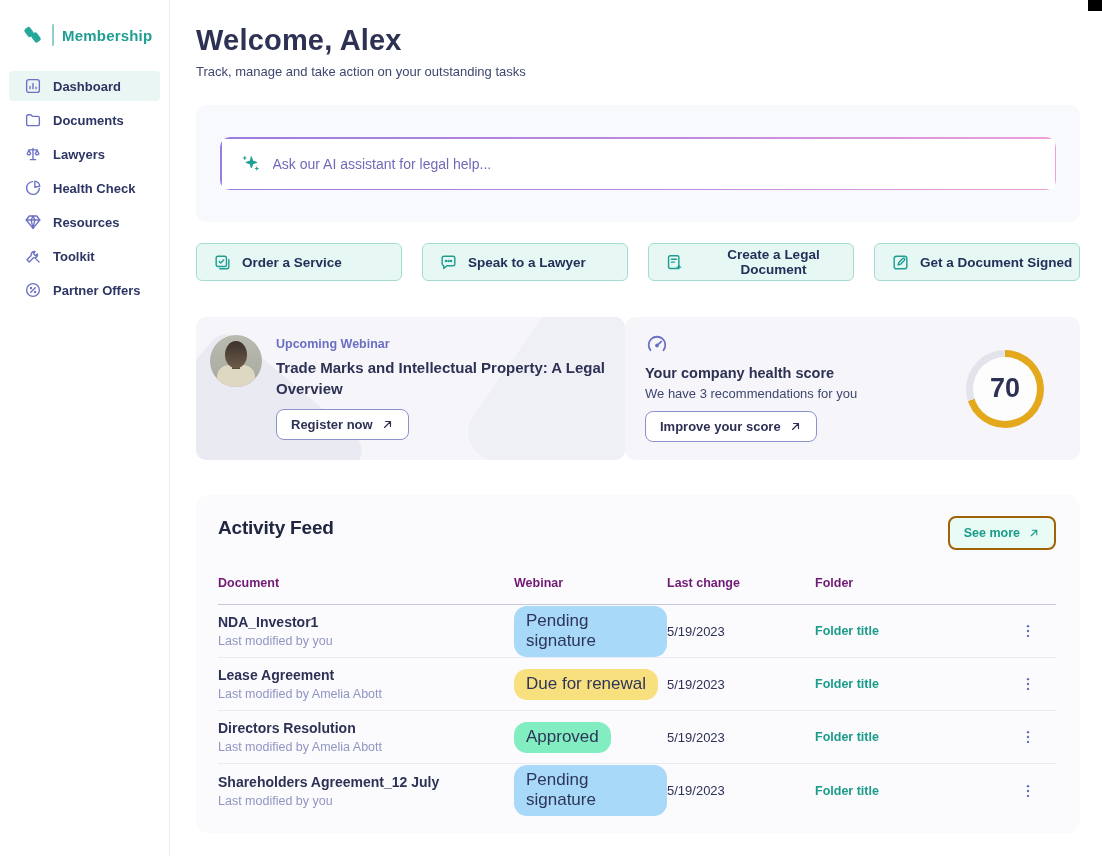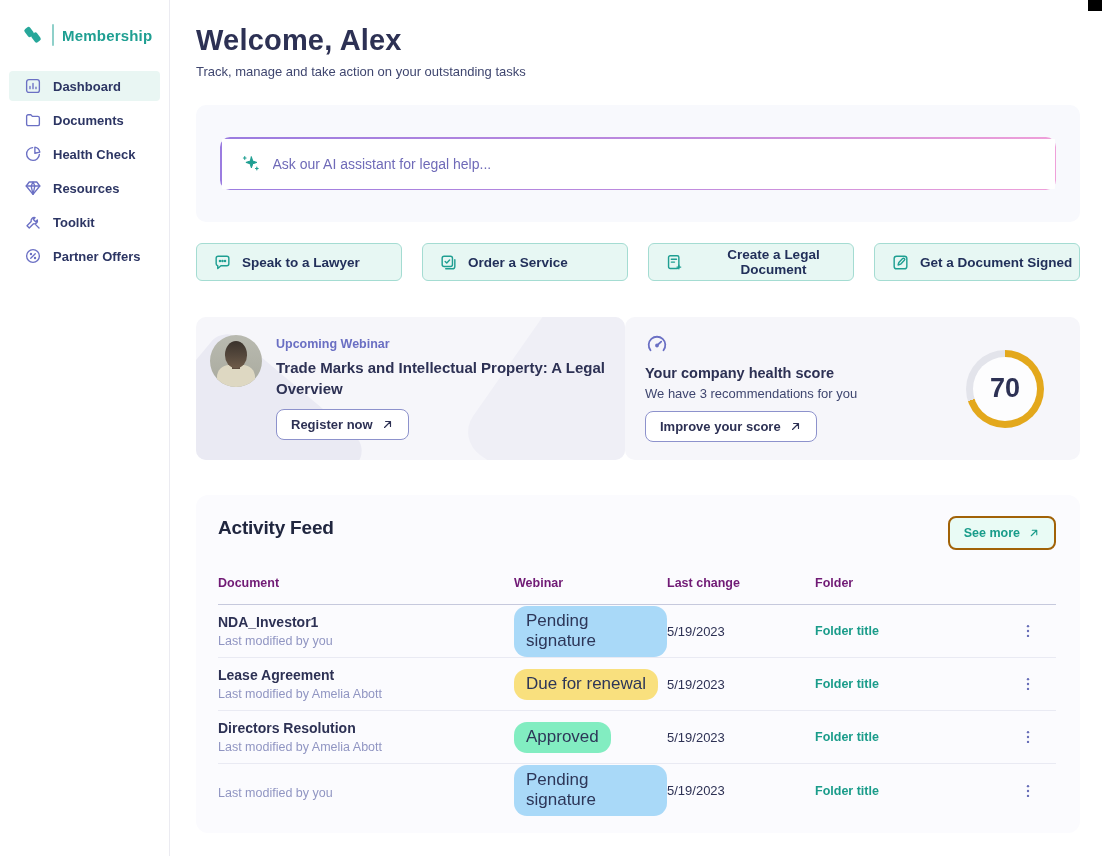--- a/index.html
+++ b/index.html
@@ -140,20 +140,30 @@
         <span class="nav-icon">
           <svg viewBox="0 0 24 24" fill="none" stroke="currentColor" stroke-width="1.8" stroke-linecap="round" stroke-linejoin="round">
             <path d="M3.5 7a2 2 0 0 1 2-2h3.6l2 2.2h7.4a2 2 0 0 1 2 2v8.3a2 2 0 0 1-2 2h-13a2 2 0 0 1-2-2z"></path>
           </svg>
         </span>
         <span class="nav-label">Documents</span>
       </div>
       <div class="nav-item">
         <span class="nav-icon">
           <svg viewBox="0 0 24 24" fill="none" stroke="currentColor" stroke-width="1.8" stroke-linecap="round" stroke-linejoin="round">
+            <path d="M12 4.5v15M8.5 19.5h7M6.5 6.5h11"></path>
+            <path d="M6.5 7l-2.3 4.6a2.5 2.5 0 0 0 4.6 0z"></path>
+            <path d="M17.5 7l-2.3 4.6a2.5 2.5 0 0 0 4.6 0z"></path>
+          </svg>
+        </span>
+        <span class="nav-label">Lawyers</span>
+      </div>
+      <div class="nav-item">
+        <span class="nav-icon">
+          <svg viewBox="0 0 24 24" fill="none" stroke="currentColor" stroke-width="1.8" stroke-linecap="round" stroke-linejoin="round">
             <path d="M20.5 12.5A8.5 8.5 0 1 1 11.5 3.5"></path>
             <path d="M14.5 2.9a8.3 8.3 0 0 1 6.6 6.6l-6.6 1.5z"></path>
           </svg>
         </span>
         <span class="nav-label">Health Check</span>
       </div>
       <div class="nav-item">
         <span class="nav-icon">
           <svg viewBox="0 0 24 24" fill="none" stroke="currentColor" stroke-width="1.8" stroke-linecap="round" stroke-linejoin="round">
             <path d="M7 4h10l4 5.3L12 20.5 3 9.3z"></path>
@@ -200,37 +210,37 @@
           </span>
         <input class="ai-input" type="text" placeholder="Ask our AI assistant for legal help..." style="">
       </div>
     </div>
   </section>
 
   <section class="quick-actions" id="quick-actions">
       <button class="qa-btn">
         <span class="qa-icon">
           <svg viewBox="0 0 24 24" fill="none" stroke="currentColor" stroke-width="1.8" stroke-linecap="round" stroke-linejoin="round">
+            <rect x="4" y="4" width="13" height="13" rx="2.5"></rect>
+            <path d="M7.8 10.6l2 2 3.6-3.8"></path>
+            <path d="M20 8.5V17a3 3 0 0 1-3 3H8.5"></path>
+          </svg>
+        </span>
+        <span class="qa-label">Order a Service</span>
+      </button>
+      <button class="qa-btn">
+        <span class="qa-icon">
+          <svg viewBox="0 0 24 24" fill="none" stroke="currentColor" stroke-width="1.8" stroke-linecap="round" stroke-linejoin="round">
             <path d="M4 6.5A2.5 2.5 0 0 1 6.5 4h11A2.5 2.5 0 0 1 20 6.5v7a2.5 2.5 0 0 1-2.5 2.5H10l-4 3.5V16A2.5 2.5 0 0 1 4 13.5z"></path>
             <circle cx="8.8" cy="10" r="0.7" fill="currentColor"></circle>
             <circle cx="12" cy="10" r="0.7" fill="currentColor"></circle>
             <circle cx="15.2" cy="10" r="0.7" fill="currentColor"></circle>
           </svg>
         </span>
         <span class="qa-label">Speak to a Lawyer</span>
-      </button>
-      <button class="qa-btn">
-        <span class="qa-icon">
-          <svg viewBox="0 0 24 24" fill="none" stroke="currentColor" stroke-width="1.8" stroke-linecap="round" stroke-linejoin="round">
-            <rect x="4" y="4" width="13" height="13" rx="2.5"></rect>
-            <path d="M7.8 10.6l2 2 3.6-3.8"></path>
-            <path d="M20 8.5V17a3 3 0 0 1-3 3H8.5"></path>
-          </svg>
-        </span>
-        <span class="qa-label">Order a Service</span>
       </button>
       <button class="qa-btn">
         <span class="qa-icon">
           <svg viewBox="0 0 24 24" fill="none" stroke="currentColor" stroke-width="1.8" stroke-linecap="round" stroke-linejoin="round">
             <rect x="4.5" y="3.5" width="13" height="16" rx="2"></rect>
             <path d="M8 8h6.5M8 11.5h4"></path>
             <path d="M17.5 15.5v4.5M15.2 17.8h4.6"></path>
           </svg>
         </span>
         <span class="qa-label">Create a Legal Document</span>
@@ -359,20 +369,21 @@
                 <svg viewBox="0 0 24 24" fill="currentColor">
                   <circle cx="12" cy="5.5" r="1.6"></circle>
                   <circle cx="12" cy="12" r="1.6"></circle>
                   <circle cx="12" cy="18.5" r="1.6"></circle>
                 </svg>
               </span>
             </div>
           </div>
           <div class="t-row">
             <div>
+              <div class="doc-title">Shareholders Agreement_12 July</div>
               <div class="doc-sub">Last modified by you</div>
             </div>
             <div><span class="status-badge" style="background:#A9D9F8">Pending signature</span></div>
             <div class="t-date">5/19/2023</div>
             <div class="folder-link">Folder title</div>
             <div class="kebab">
               <span>
                 <svg viewBox="0 0 24 24" fill="currentColor">
                   <circle cx="12" cy="5.5" r="1.6"></circle>
                   <circle cx="12" cy="12" r="1.6"></circle>

